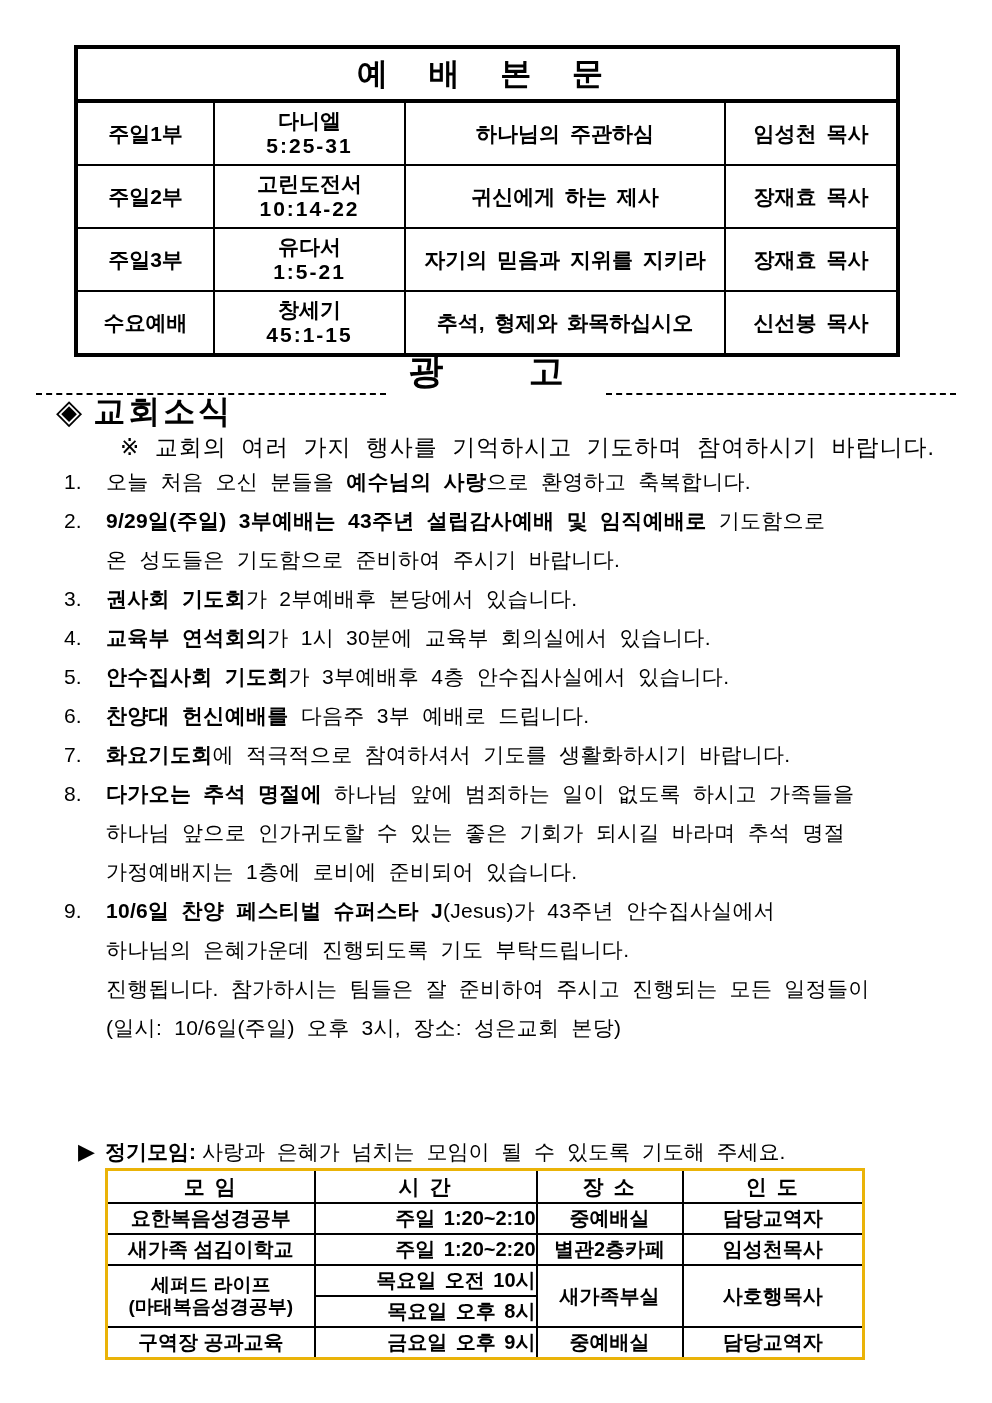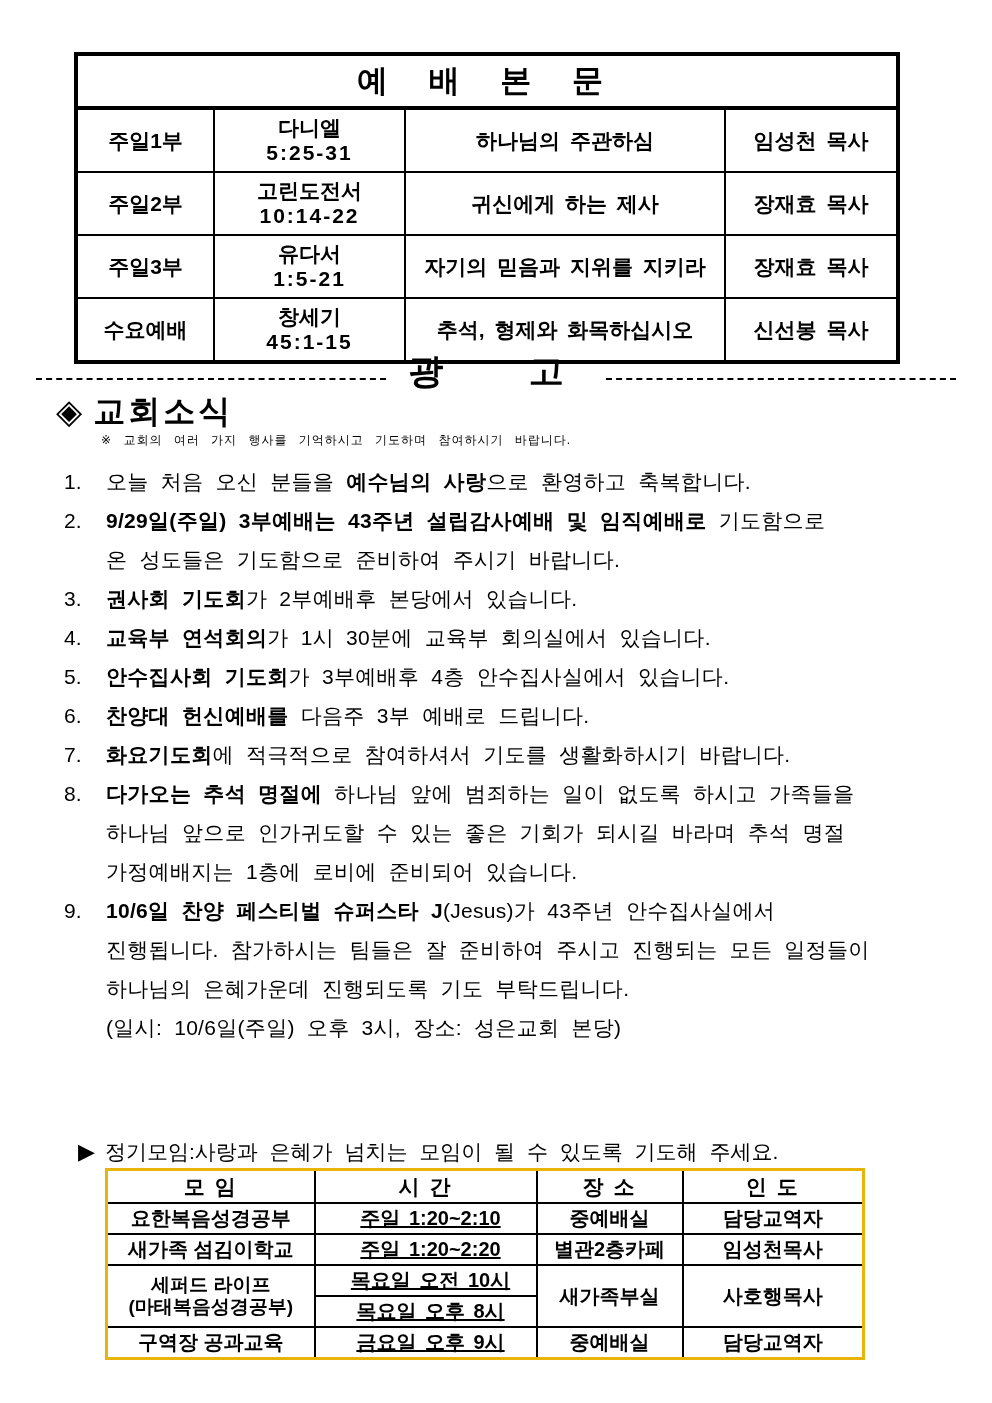--- a/index.html
+++ b/index.html
@@ -10,53 +10,53 @@
     font-family:"Liberation Sans","DejaVu Sans",sans-serif;
     overflow:hidden;
   }
   .b{font-weight:bold;}
 
   
   table{border-collapse:collapse;}
   .worship-table{
     position:absolute;left:74px;top:45px;width:822px;
     table-layout:fixed;text-align:center;font-weight:bold;
-    border:4px solid #000;word-spacing:4px;margin-top:7px;
+    border:4px solid #000;word-spacing:4px;
   }
   .worship-table td{border:2px solid #000;}
   .worship-table .title-cell{
     border-bottom:4px solid #000;height:48px;
     font-size:31px;letter-spacing:14px;
   }
   .worship-table .data-row td{height:59px;font-size:21px;}
   .scripture .book{display:block;line-height:1.15;font-family:Liberation Serif, serif;}
   .scripture .verse{display:block;line-height:1.15;letter-spacing:2px;}
 
   
   .divider{
     position:absolute;left:36px;top:348px;width:920px;
-    display:flex;align-items:center;
+    display:flex;align-items:flex-end;
   }
   .dash-line{flex:1;height:0;border-top:2px dashed #000;margin-top:14px;}
   .divider-title{
     font-size:35px;font-weight:bold;letter-spacing:38px;
     padding:0 4px 0 22px;white-space:nowrap;
   }
 
   
   .section-heading{
     position:absolute;left:56px;top:390px;
     font-family:"Liberation Serif","DejaVu Serif",serif;
     font-weight:bold;font-size:32px;letter-spacing:3px;
     display:flex;align-items:center;
   }
   .diamond-icon{font-size:34px;margin-right:8px;line-height:1;}
   .section-note{
-    position:absolute;left:101px;top:432px;
-    font-size:12px;letter-spacing:1px;word-spacing:7px;white-space:nowrap;
+    position:absolute;left:120px;top:432px;
+    font-size:23px;letter-spacing:1px;word-spacing:7px;white-space:nowrap;
   }
 
   
   .announcements{position:absolute;left:0;top:462px;width:992px;}
   .ann-item{position:relative;padding-left:106px;}
   .ann-no{
     position:absolute;left:64px;top:0;
     font-size:21px;line-height:39px;
   }
   .ann-line{
@@ -64,31 +64,31 @@
     letter-spacing:0.3px;word-spacing:6px;white-space:nowrap;
   }
 
   
   .meetings-line{
     position:absolute;left:78px;top:1138px;
     font-size:21px;word-spacing:6px;white-space:nowrap;
     display:flex;align-items:center;
   }
   .arrow-icon{font-size:22px;margin-right:10px;line-height:1;}
-  .meetings-line .label{font-weight:normal;margin-right:0;}
+  .meetings-line .label{font-weight:bold;margin-right:6px;}
 
   .meetings-table{
     position:absolute;left:105px;top:1168px;width:757px;
     table-layout:fixed;text-align:center;font-weight:bold;
     border:3px solid #eab308;font-size:20px;
   }
   .meetings-table td,.meetings-table th{border:2px solid #000;padding:0;}
   .meetings-table th{height:31px;font-size:21px;letter-spacing:2px;}
   .meetings-table td{height:29px;}
-  .meetings-table .time-cell{text-align:center;padding-left:10px;word-spacing:3px;text-decoration:underline;}
+  .meetings-table .time-cell{text-align:right;padding-left:10px;word-spacing:3px;}
   .meetings-table .name-2line{line-height:1.15;font-size:19px;}
 </style>
 </head>
 <body>
 
 <div class="page">
 
   <table class="worship-table">
     <colgroup>
         <col style="width:138px">
@@ -183,22 +183,22 @@
     </div>
     <div class="ann-item">
       <span class="ann-no">8.</span>
       <div class="ann-line"><span class="b">다가오는 추석 명절에</span><span> 하나님 앞에 범죄하는 일이 없도록 하시고 가족들을</span></div>
       <div class="ann-line"><span>하나님 앞으로 인가귀도할 수 있는 좋은 기회가 되시길 바라며 추석 명절</span></div>
       <div class="ann-line"><span>가정예배지는 1층에 로비에 준비되어 있습니다.</span></div>
     </div>
     <div class="ann-item">
       <span class="ann-no">9.</span>
       <div class="ann-line"><span class="b">10/6일 찬양 페스티벌 슈퍼스타 J</span><span>(Jesus)가 43주년 안수집사실에서</span></div>
+      <div class="ann-line"><span>하나님의 은혜가운데 진행되도록 기도 부탁드립니다.</span></div>
       <div class="ann-line"><span>진행됩니다. 참가하시는 팀들은 잘 준비하여 주시고 진행되는 모든 일정들이</span></div>
-      <div class="ann-line"><span>하나님의 은혜가운데 진행되도록 기도 부탁드립니다.</span></div>
       <div class="ann-line"><span>(일시: 10/6일(주일) 오후 3시, 장소: 성은교회 본당)</span></div>
     </div>
   </div>
 
   <div class="meetings-line">
     <span class="arrow-icon">▶</span>
     <span class="label">정기모임:</span>
     <span>사랑과 은혜가 넘치는 모임이 될 수 있도록 기도해 주세요.</span>
   </div>
 

